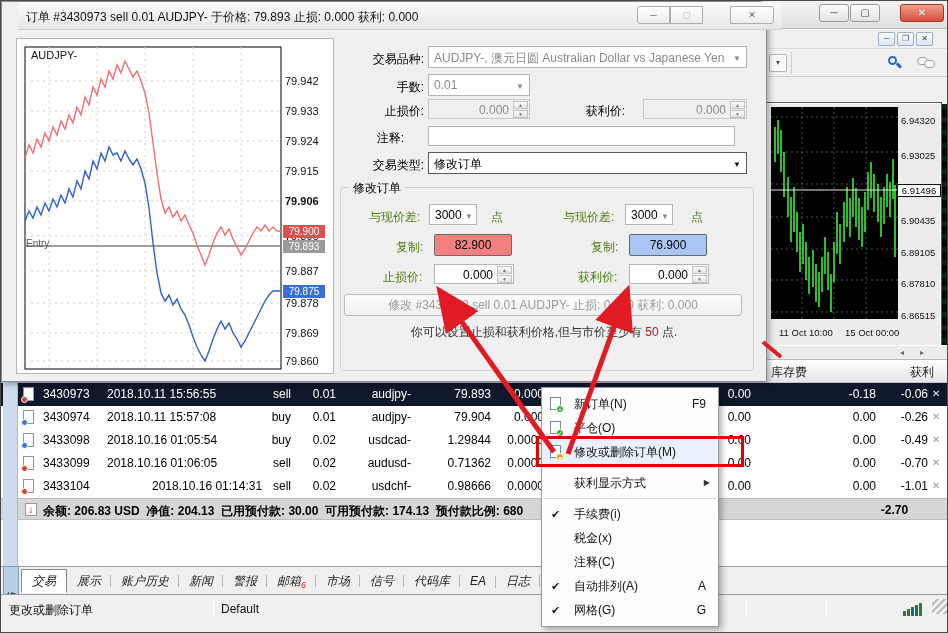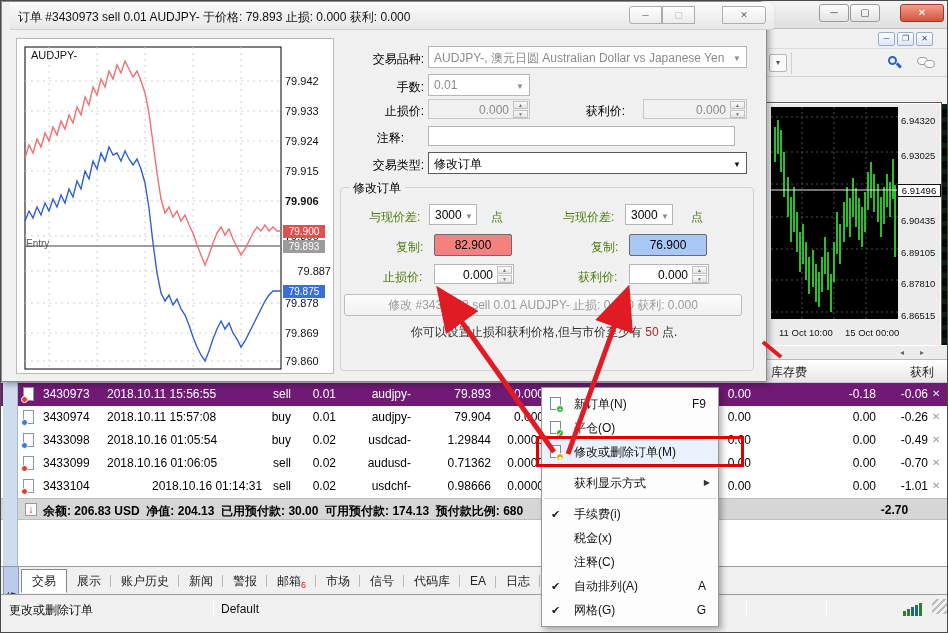--- a/index.html
+++ b/index.html
@@ -46,21 +46,21 @@
   .ts-arrow{position:absolute;top:1px;width:14px;height:11px;color:#666;font-size:8px;text-align:center;line-height:11px;}
 
   
   .terminal{left:0;top:358px;width:948px;height:275px;background:#fff;z-index:2;}
   .t-header{position:absolute;left:0;top:0;width:948px;height:24px;background:linear-gradient(#ffffff,#e6e6e6);
     border-top:1px solid #b9b9b9;border-bottom:1px solid #c5c5c5;}
   .t-h-swap{position:absolute;left:770px;top:4px;width:56px;color:#222;}
   .t-h-profit{position:absolute;left:890px;top:4px;width:43px;text-align:right;color:#222;}
   .t-rows{position:absolute;left:0;top:24px;width:948px;}
   .t-row{position:absolute;left:0;width:948px;height:23px;background:#fff;}
-  .t-row.sel{background:#701a75;color:#fff;}
+  .t-row.sel{background:#0f172a;color:#fff;}
   .t-cell{position:absolute;top:4px;white-space:nowrap;}
   .t-right{text-align:right;}
   .doc-ico{position:absolute;left:22px;top:4px;width:11px;height:14px;background:#fcfcfc;border:1px solid #8898ac;}
   .doc-ico .dot{position:absolute;left:-3px;bottom:-3px;width:7px;height:7px;border-radius:50%;border:1px solid #fff;}
   .dot.red{background:#d84335;} .dot.blue{background:#3b7bd6;}
   .t-x{position:absolute;top:5px;left:931px;font-size:10px;color:#9a9a9a;}
   .t-row.sel .t-x{color:#d8e8f8;}
   .t-summary{position:absolute;left:0;top:139px;width:948px;height:22px;background:#d6d6d6;
     border-top:1px solid #bdbdbd;border-bottom:1px solid #bdbdbd;font-weight:bold;}
   .sum-ico{position:absolute;left:24px;top:4px;width:12px;height:13px;background:#fbfbfb;border:1px solid #9a9a9a;
@@ -68,33 +68,33 @@
   .sum-text{position:absolute;left:42px;top:4px;white-space:pre;}
   .sum-profit{position:absolute;left:860px;top:4px;width:67px;text-align:center;}
   .t-leftstrip{position:absolute;left:2px;top:1px;width:15px;height:238px;background:#cfdcee;border-right:1px solid #aab8cc;}
   .side-tab{position:absolute;left:2px;top:207px;width:16px;height:36px;background:#b9cde8;border:1px solid #7f9db9;
     writing-mode:vertical-rl;font-size:10px;color:#223;text-align:center;line-height:14px;letter-spacing:1px;}
   .t-tabsrow{position:absolute;left:0;top:207px;width:948px;height:28px;background:#f0f0f0;border-top:1px solid #9c9c9c;}
   .tab{position:relative;display:inline-block;height:22px;margin-top:3px;padding:3px 10px 0 10px;color:#222;}
   .tab.active{background:#fff;border:1px solid #8a8a8a;border-bottom:1px solid #fff;margin-top:2px;height:24px;}
   .tab .vsep{position:absolute;right:0;top:5px;width:1px;height:12px;background:#b8b8b8;}
   .tab .badge{color:#e01010;font-size:9px;vertical-align:sub;}
-  .tabs-inner{position:absolute;left:20px;top:0;white-space:nowrap;}
+  .tabs-inner{position:absolute;left:20px;top:0;white-space:nowrap;font-style:italic;}
   .t-status{position:absolute;left:0;top:235px;width:948px;height:40px;background:#f0f0f0;border-top:1px solid #9c9c9c;}
   .st-cell{position:absolute;top:7px;color:#111;}
   .st-sep{position:absolute;top:5px;width:1px;height:16px;background:#c4c4c4;border-right:1px solid #fff;}
   .sig-bars{position:absolute;left:902px;top:7px;width:22px;height:14px;}
   .sig-bars i{position:absolute;bottom:0;width:3px;background:#2d7d2d;}
   .resize-grip{position:absolute;right:2px;top:4px;width:15px;height:15px;
     background:repeating-linear-gradient(135deg,transparent 0 3px,#bdbdbd 3px 5px);}
 
   
   .dialog{left:0;top:0;width:766px;height:381px;background:#f0f0f0;border:1px solid #8a8a8a;border-radius:0 8px 0 0;
     box-shadow:2px 2px 6px rgba(0,0,0,.35);z-index:5;}
-  .dlg-titlebar{position:absolute;left:8px;top:0;width:100%;height:28px;background:linear-gradient(#fbfbfb,#e7e7e7);
+  .dlg-titlebar{position:absolute;left:16px;top:0;width:100%;height:28px;background:linear-gradient(#fbfbfb,#e7e7e7);
     border-bottom:1px solid #d0d0d0;border-radius:0 8px 0 0;}
   .dlg-title{position:absolute;left:8px;top:7px;font-size:12px;color:#111;white-space:nowrap;}
   .dlg-btn{position:absolute;top:4px;width:33px;height:18px;border:1px solid #adadad;background:linear-gradient(#fefefe,#ececec);
     color:#666;font-size:9px;text-align:center;line-height:16px;}
   .dlg-min{right:112px;border-radius:3px 0 0 3px;} .dlg-max{right:79px;color:#b5b5b5;} .dlg-close{right:8px;width:44px;border-radius:0 3px 3px 0;}
 
   
   .dchart{position:absolute;left:14px;top:36px;width:318px;height:336px;background:#fff;border:1px solid #b9b9b9;}
   .dc-label{position:absolute;left:268px;width:46px;font-size:11px;color:#111;}
   .dc-tag{position:absolute;left:266px;width:42px;height:13px;color:#fff;font-size:10px;line-height:13px;text-align:center;z-index:2;}
@@ -398,21 +398,21 @@
         </svg>
       <div class="dc-symbol">AUDJPY-</div>
       <div class="dc-entry">Entry</div>
       <div id="tick-labels">
           <div class="dc-label" style="top: 36px;">79.942</div>
           <div class="dc-label" style="top: 66px;">79.933</div>
           <div class="dc-label" style="top: 96px;">79.924</div>
           <div class="dc-label" style="top: 126px;">79.915</div>
           <div class="dc-label" style="top: 156px; font-weight: bold;">79.906</div>
           <div class="dc-label" style="top: 191px;">79.896</div>
-          <div class="dc-label" style="top: 226px; text-align: right;">79.887</div>
+          <div class="dc-label" style="top: 226px;">79.887</div>
           <div class="dc-label" style="top: 258px;">79.878</div>
           <div class="dc-label" style="top: 288px;">79.869</div>
           <div class="dc-label" style="top: 316px;">79.860</div>
         </div>
       <div id="tick-tags">
           <div class="dc-tag" style="top: 186px; background: rgb(224, 80, 80);">79.900</div>
           <div class="dc-tag" style="top: 201px; background: rgb(155, 155, 155);">79.893</div>
           <div class="dc-tag" style="top: 246px; background: rgb(58, 111, 216);">79.875</div>
         </div>
     </div>

